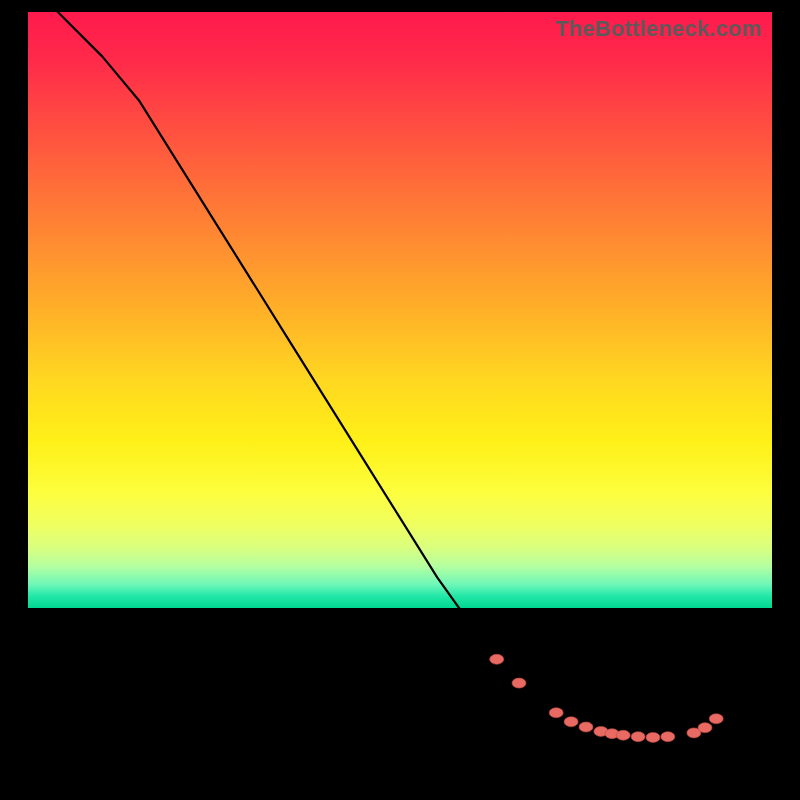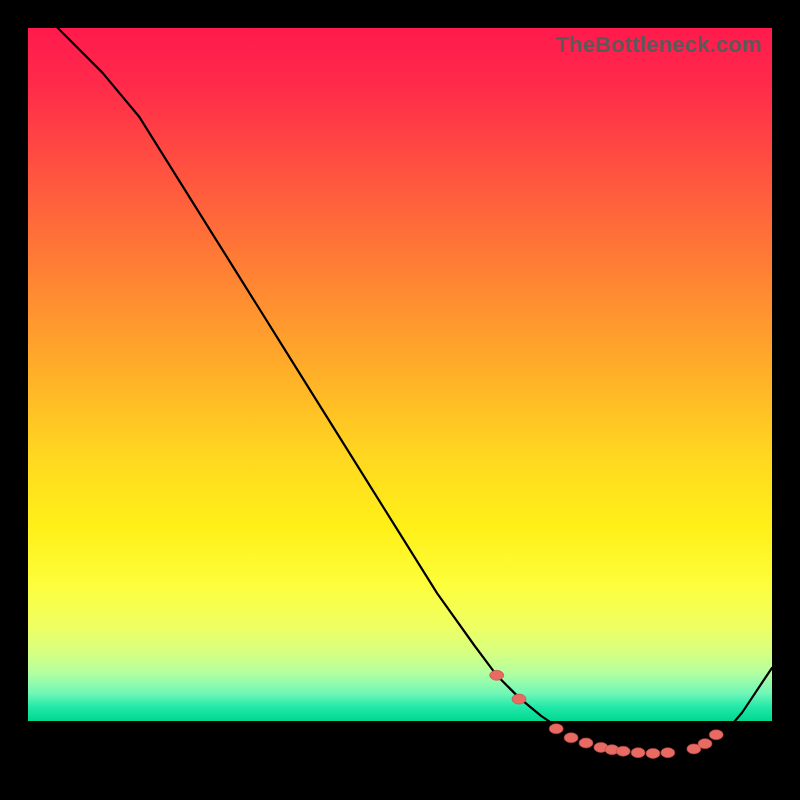--- a/index.html
+++ b/index.html
@@ -6,23 +6,23 @@
   html, body { width: 800px; height: 800px; overflow: hidden; background: #000; }
   .stage {
     position: relative;
     width: 800px;
     height: 800px;
     background: #000;
   }
   .plot {
     position: absolute;
     left: 28px;
-    top: 28px;
+    top: 12px;
     width: 744px;
-    height: 693px;
+    height: 596px;
     background: linear-gradient(to bottom,
       #ff1a4d 0%,
       #ff2a4a 8%,
       #ff4a42 18%,
       #ff6a3a 28%,
       #ff8a32 38%,
       #ffb028 50%,
       #ffd820 62%,
       #fff018 72%,
       #fdfd3a 80%,

